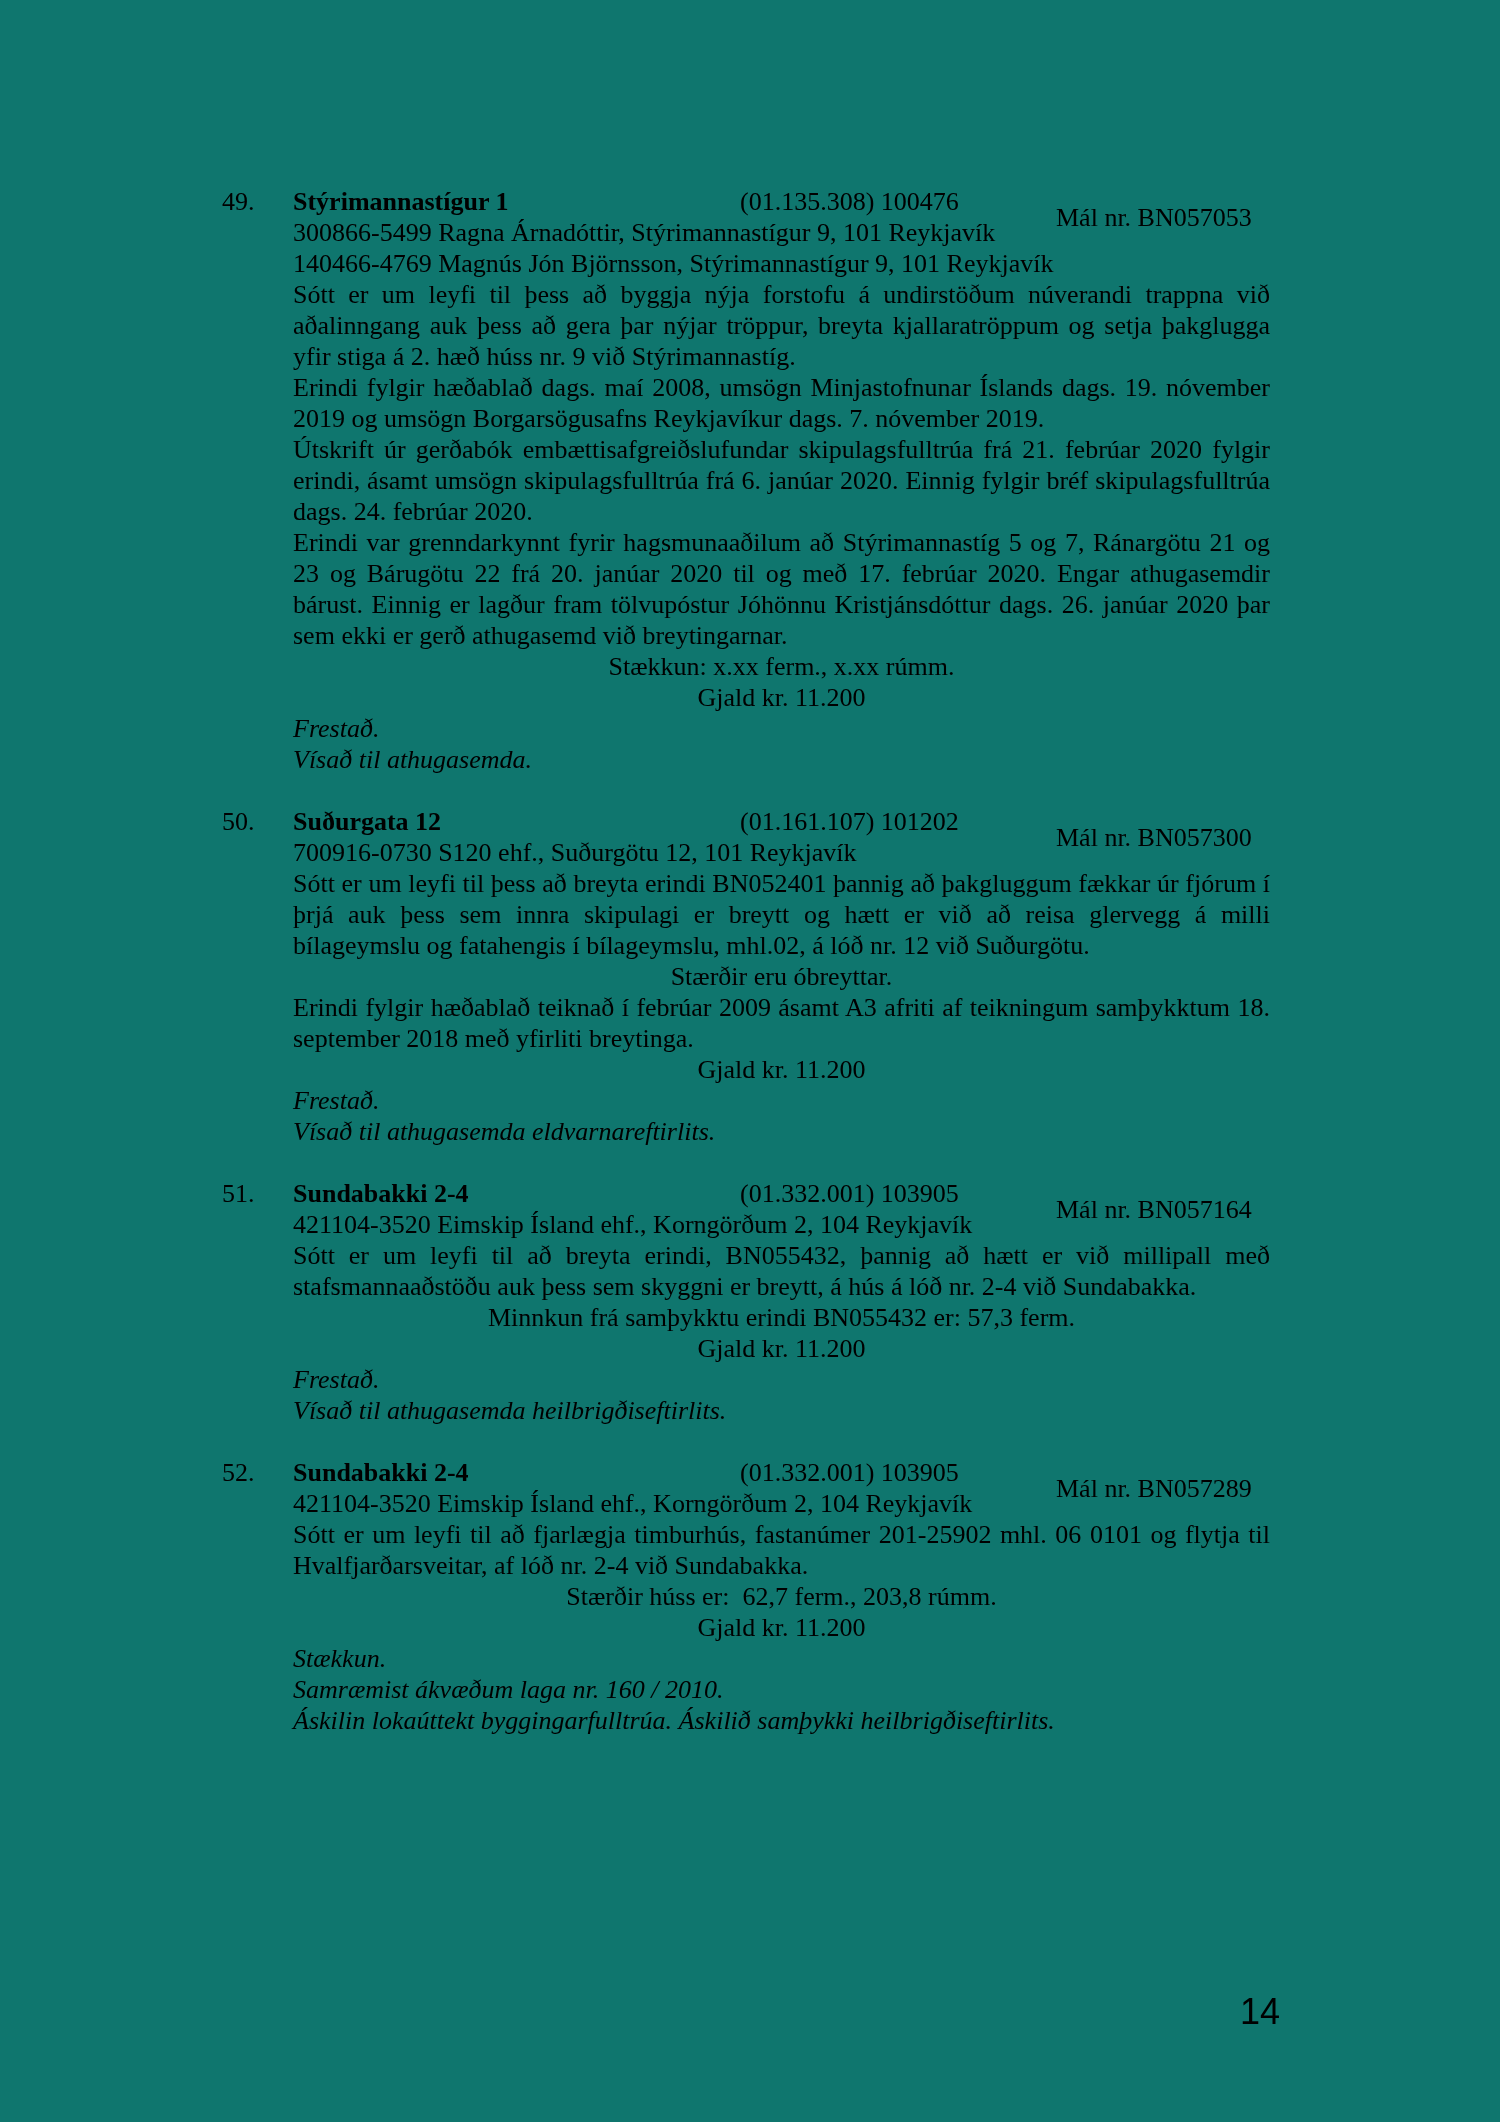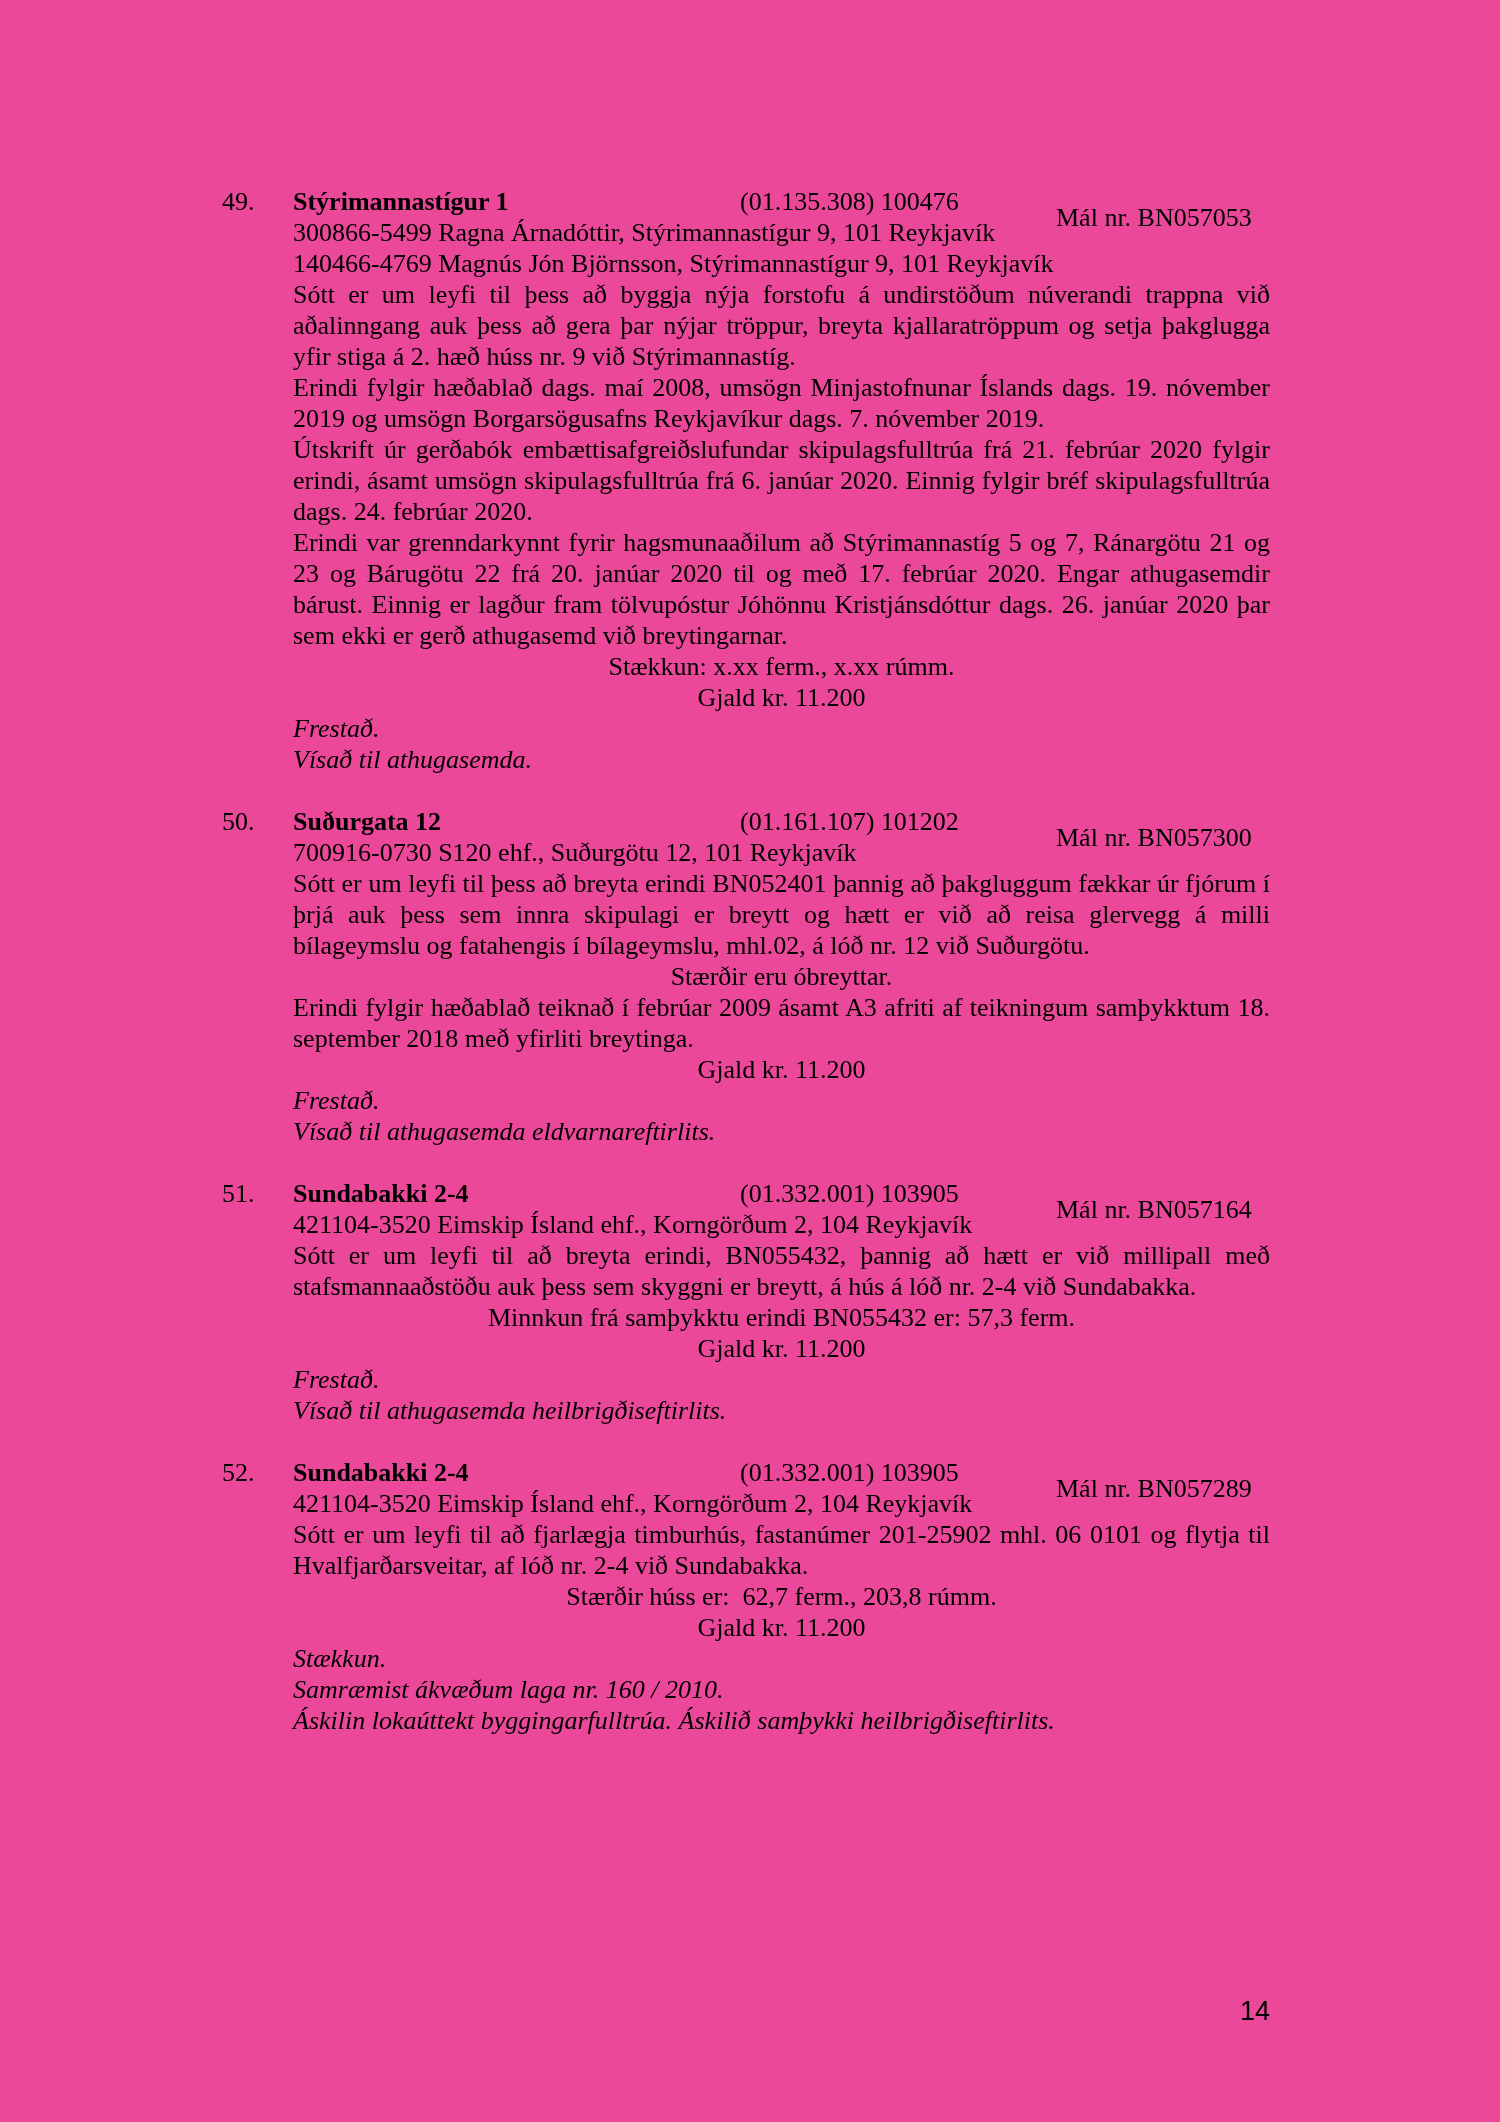--- a/index.html
+++ b/index.html
@@ -4,21 +4,21 @@
 <style>
   html, body {
     margin: 0;
     padding: 0;
     background: #ffffff;
   }
   .page {
     position: relative;
     width: 1500px;
     height: 2122px;
-    background: #ec4899;
+    background: #0f766e;
     color: #000000;
     font-family: "Liberation Serif", serif;
     font-size: 26px;
     line-height: 31px;
     overflow: hidden;
   }
   .content {
     position: absolute;
     left: 293px;
     top: 186px;
@@ -57,21 +57,21 @@
   }
   .party { text-align: left; }
   .just  { text-align: justify; }
   .plain { text-align: center; white-space: pre-wrap; }
   .ital  { text-align: left; font-style: italic; }
   .page-number {
     position: absolute;
     left: 1240px;
     top: 1996px;
     font-family: "Liberation Sans", sans-serif;
-    font-size: 27px;
+    font-size: 36px;
     line-height: 31px;
   }
 </style>
 </head>
 <body>
 
 <div class="page">
   <div class="content">
 
     <section class="case">

